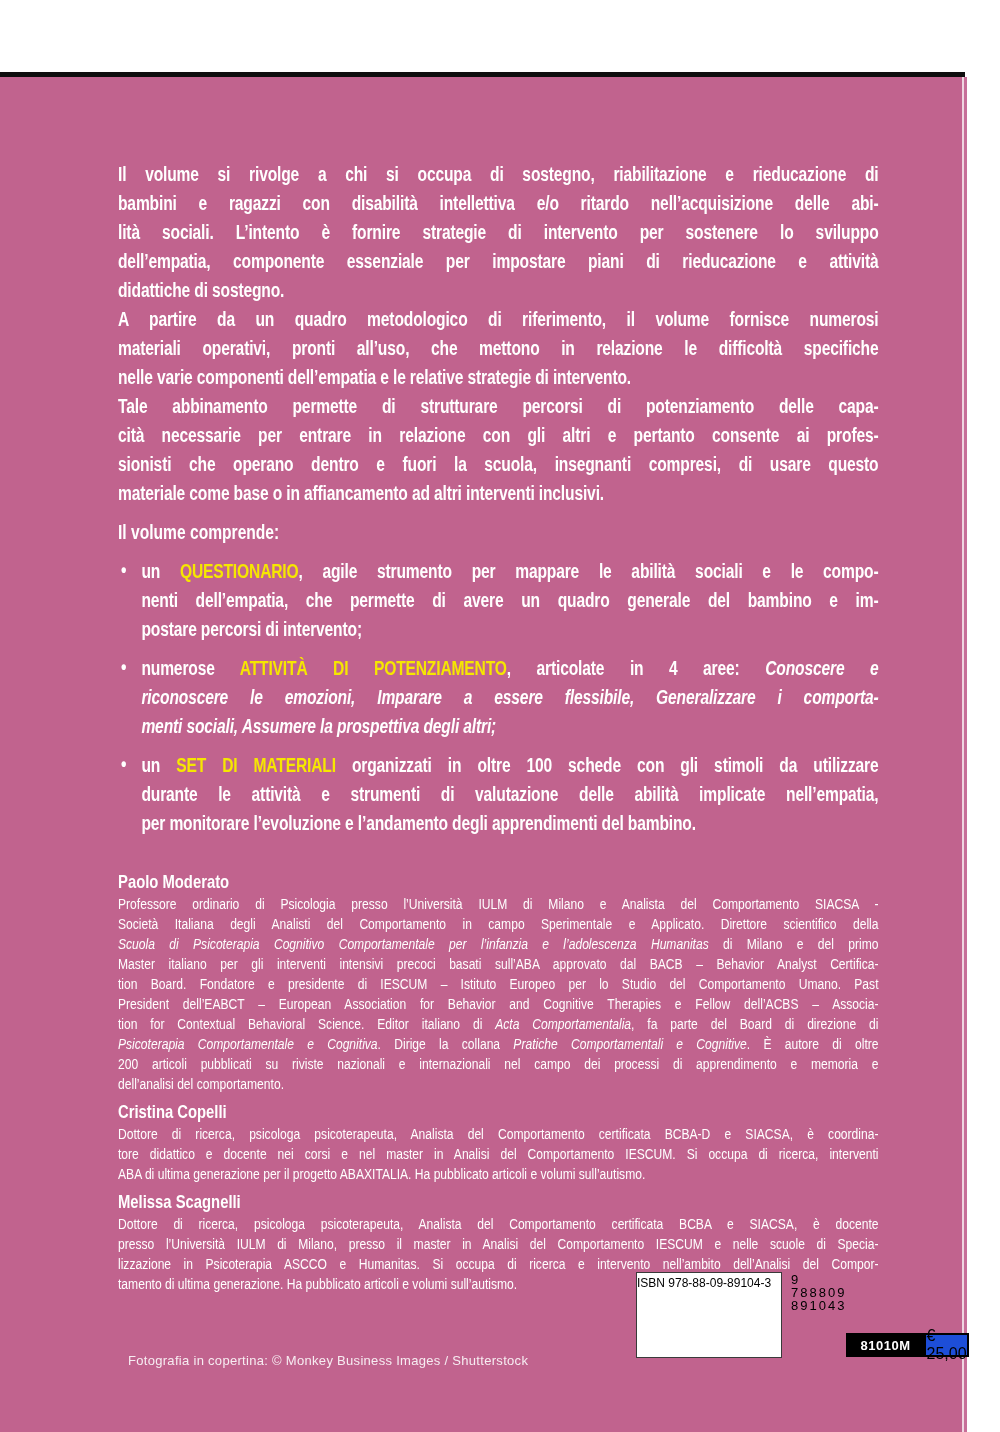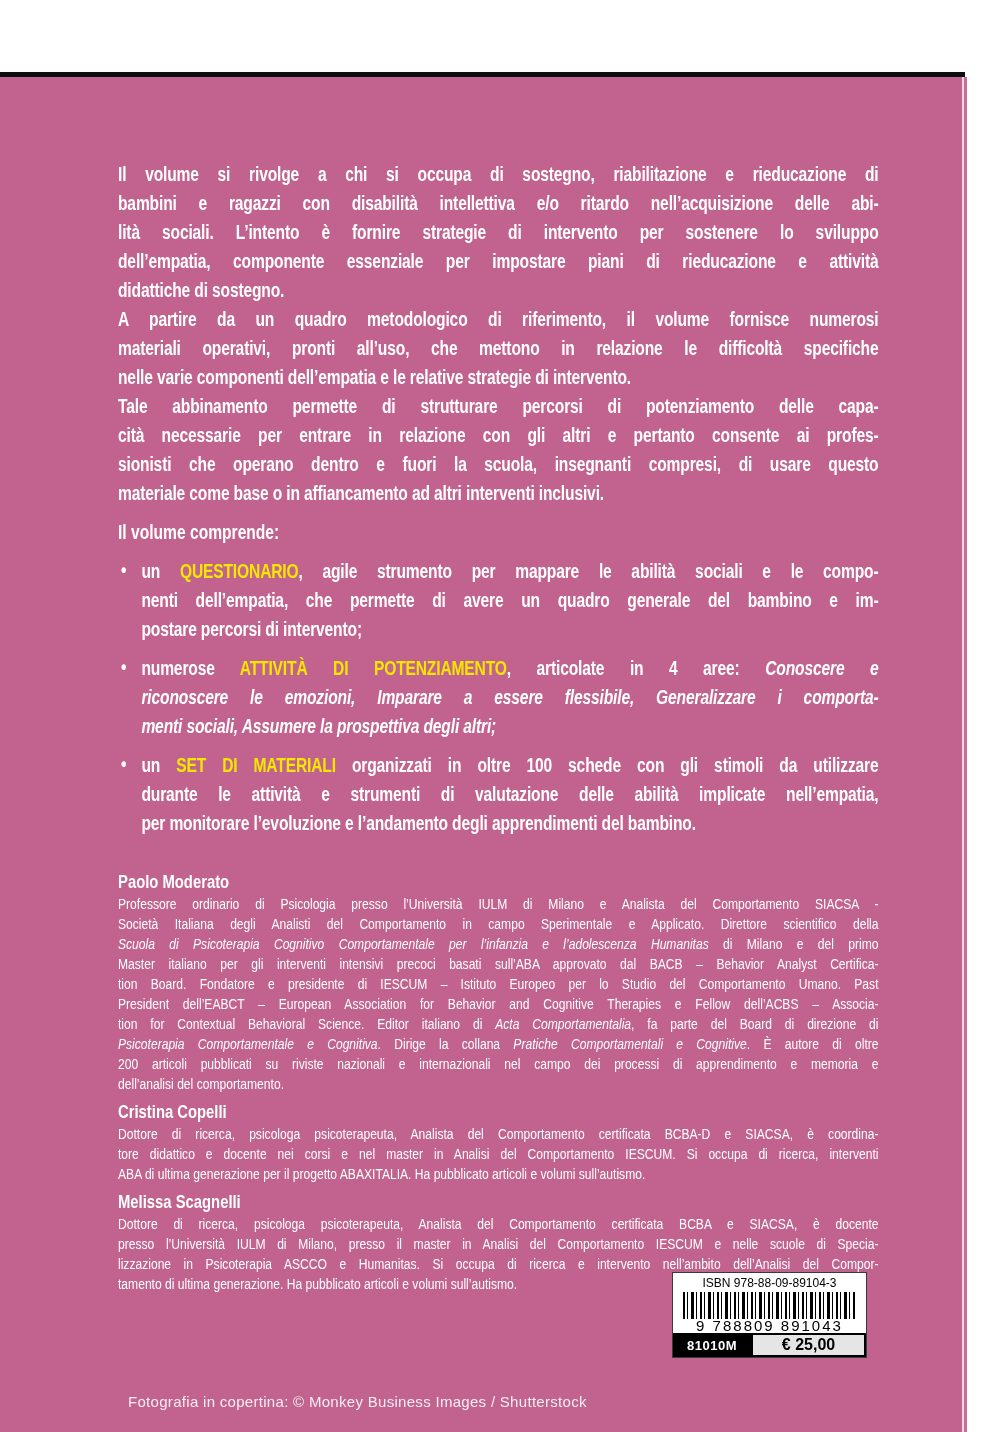--- a/index.html
+++ b/index.html
@@ -25,36 +25,36 @@
   .author:first-child{margin-top:0}
   .author .name{font-weight:bold;font-size:19px;line-height:23px;margin-bottom:1px}
 
   .tl{text-align:justify;text-align-last:justify}
   .tl.last{text-align-last:left}
   .s-n{color:#ffffff}
   .s-y{color:#f6e700}
   .s-i{font-style:italic}
 
   
-  .isbn-box{position:absolute;left:672px;top:1272px;width:195px;height:86px;
+  .isbn-box{position:absolute;left:636px;top:1272px;width:146px;height:86px;
             background:#ffffff;border:1px solid #3a3a3a;box-sizing:border-box;
-            display:flex;flex-direction:column;color:#000}
+            display:flex;flex-direction:row;color:#000}
   .isbn-label{font-size:12px;text-align:center;padding-top:3px;white-space:nowrap}
   .bars{height:28px;margin:2px 10px 0 10px;
         background:repeating-linear-gradient(90deg,
           #000 0 2px,#fff 2px 4px,#000 4px 5px,#fff 5px 8px,
           #000 8px 11px,#fff 11px 13px,#000 13px 14px,#fff 14px 17px)}
-  .digits{font-size:15px;text-align:center;letter-spacing:2px;line-height:13px;padding-bottom:1px}
+  .digits{font-size:13px;letter-spacing:2px;line-height:13px;padding-bottom:1px}
   .code-row{display:flex;height:24px;margin-top:auto}
   .code{width:78px;background:#000;color:#fff;display:flex;align-items:center;
         justify-content:center;font-size:13px;font-weight:bold;letter-spacing:0.5px}
-  .price{flex:1;background:#e5e5e5;color:#000;border:2px solid #000;display:flex;
-         align-items:center;justify-content:center;font-size:16px;font-weight:bold}
+  .price{flex:1;background:#1d4ed8;color:#000;border:2px solid #000;display:flex;
+         align-items:center;justify-content:center;font-size:16px;font-weight:normal}
 
-  .credit{position:absolute;left:128px;top:1393px;font-size:15px;color:#f7edf2;letter-spacing:0.3px}
+  .credit{position:absolute;left:128px;top:1353px;font-size:13px;color:#f7edf2;letter-spacing:0.3px}
 </style>
 </head>
 <body>
 
 <div class="top-rule"></div>
 <div class="cover"></div>
 <div class="spine-light"></div>
 <div class="spine-dark"></div>
 
 <div class="scaled intro">

